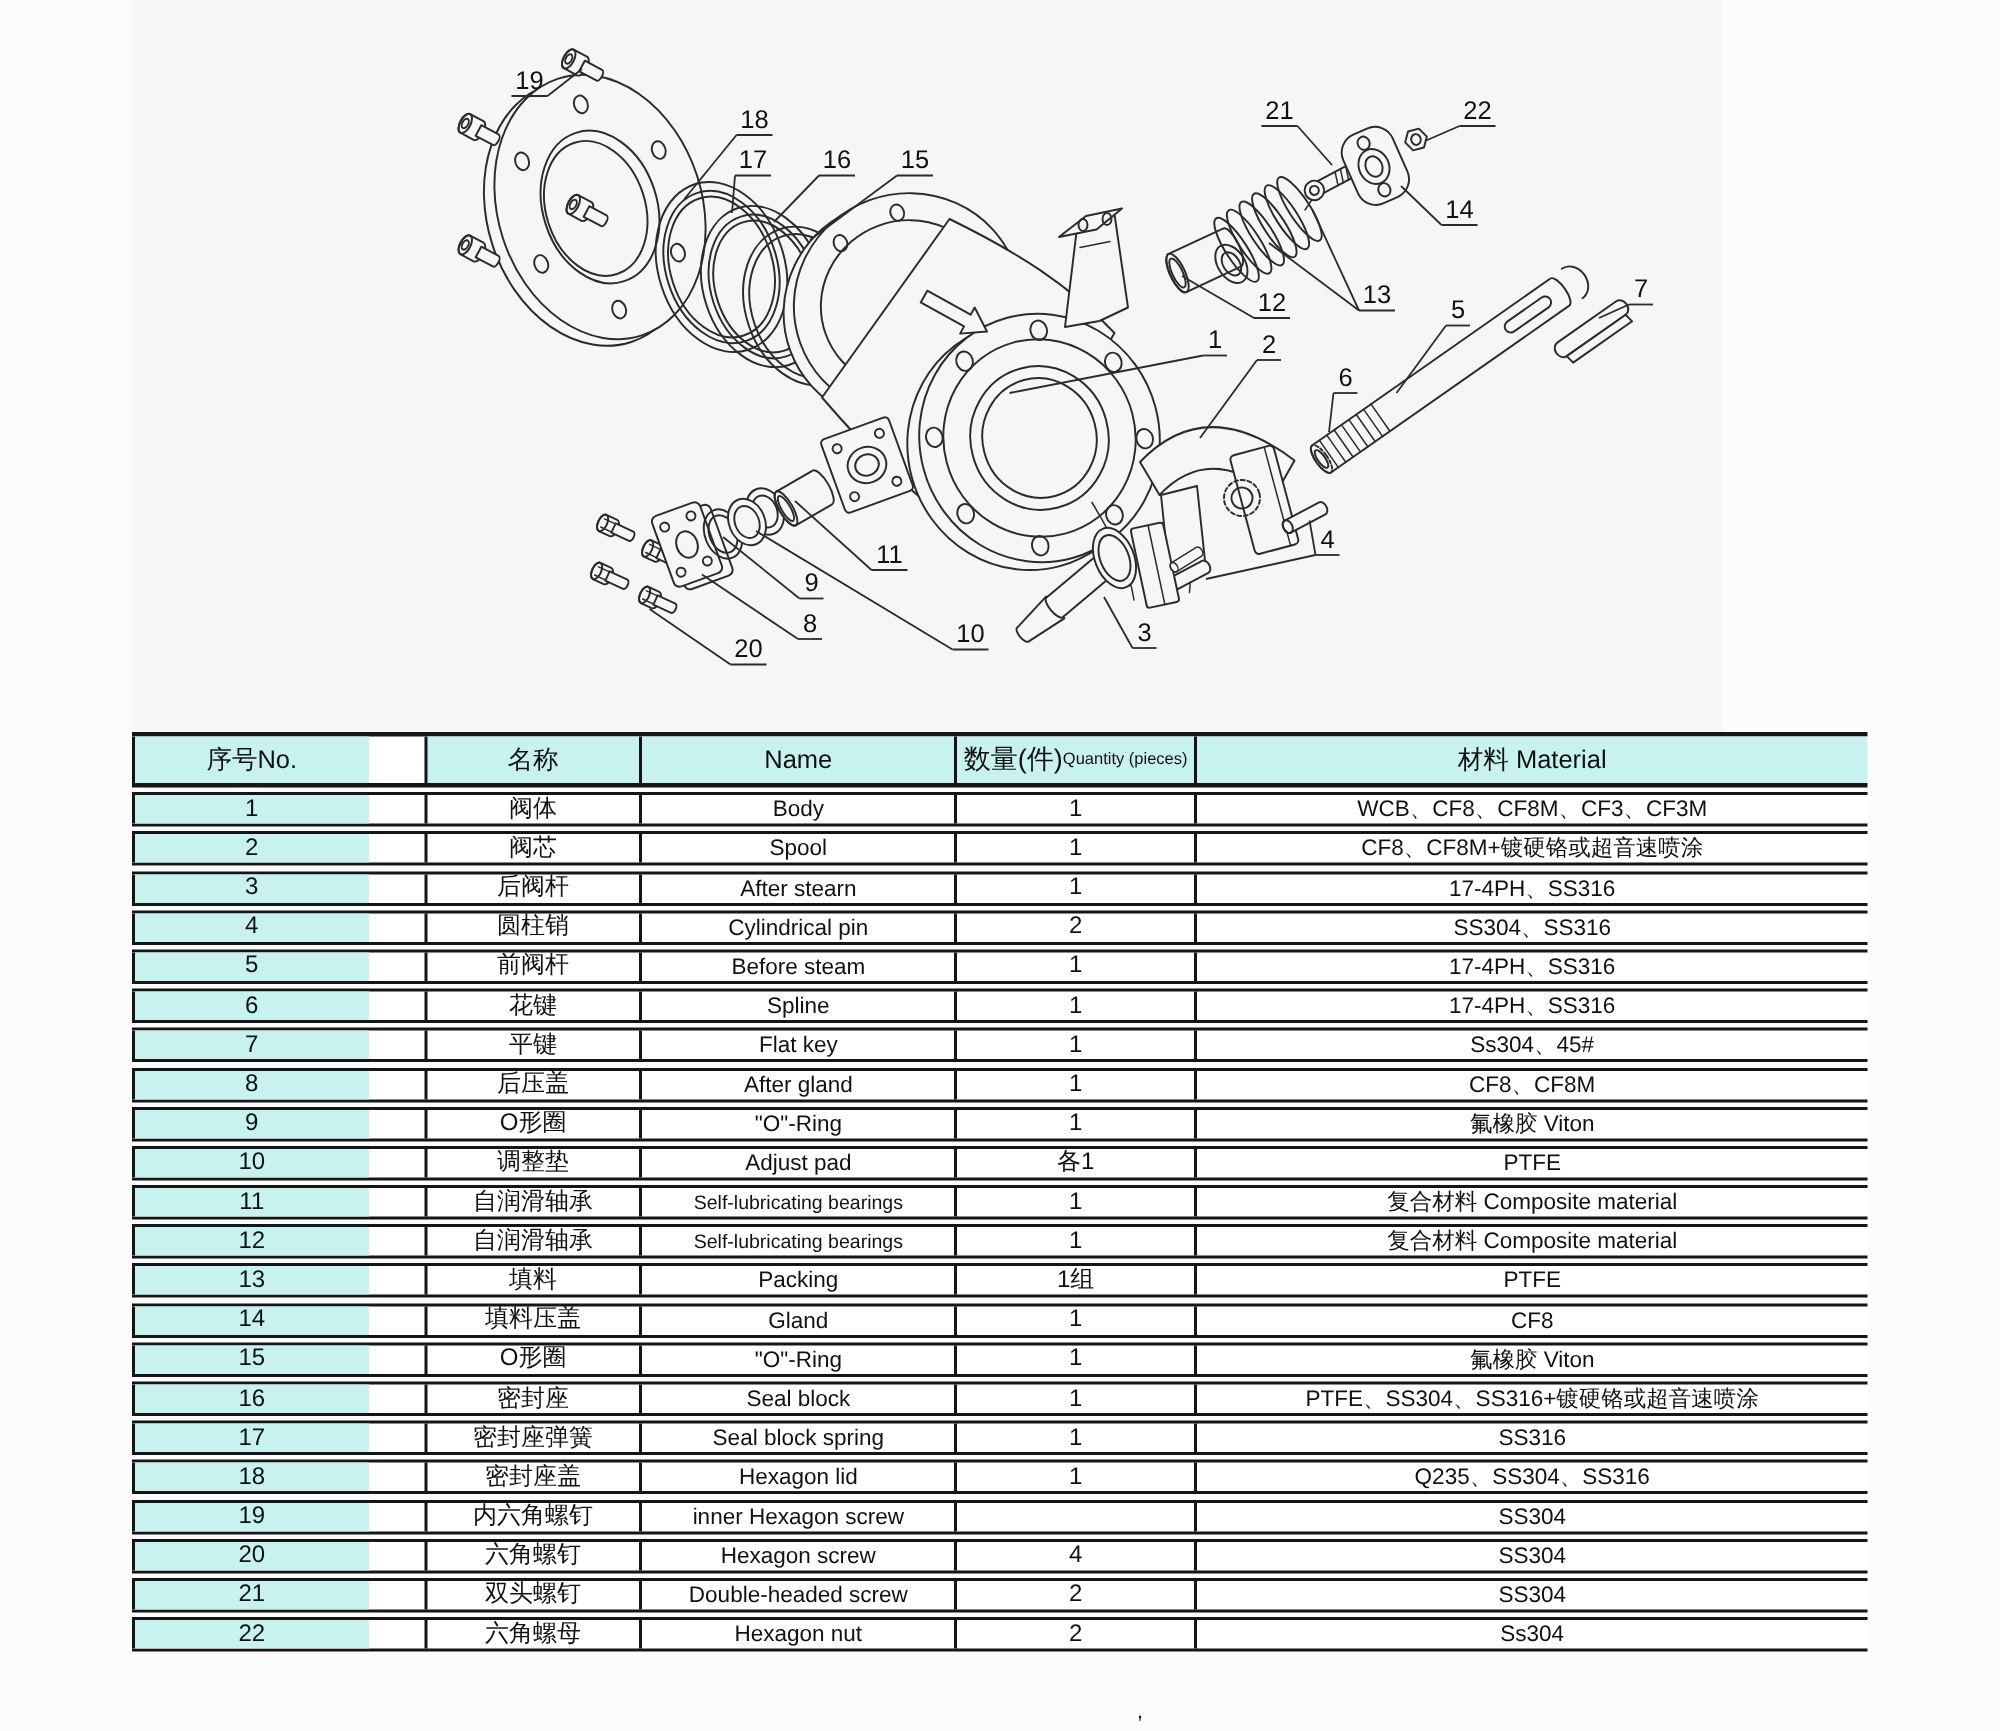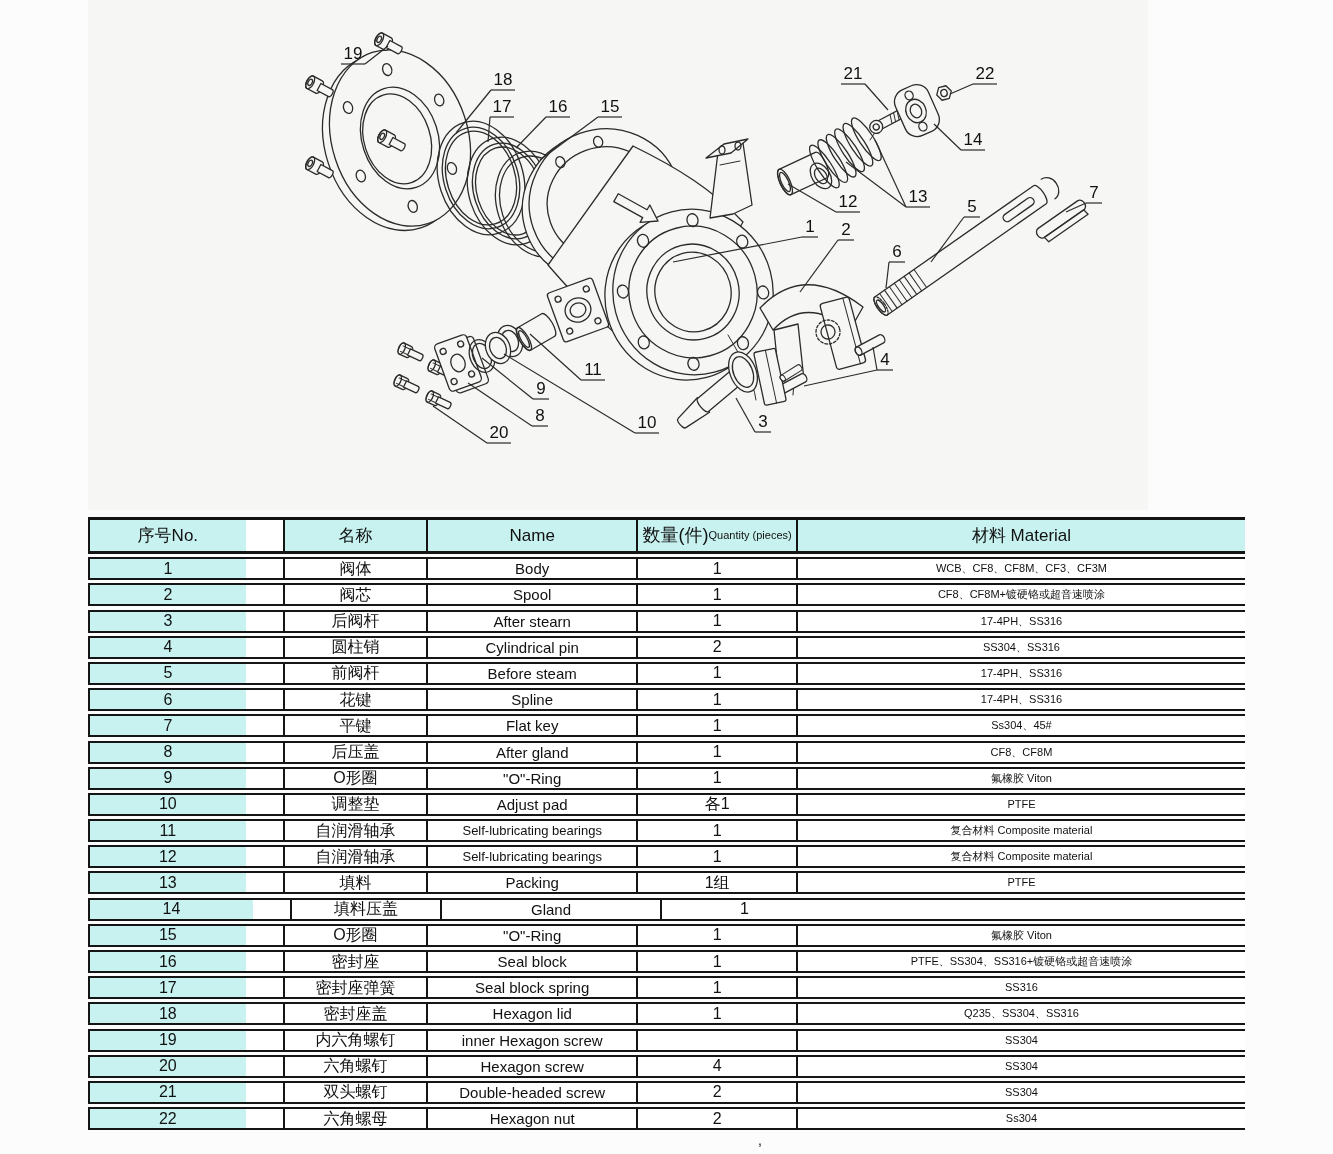--- a/index.html
+++ b/index.html
@@ -8,32 +8,32 @@
   html,body{margin:0;padding:0;}
   body{background:var(--page-bg);font-family:"Liberation Sans","DejaVu Sans",sans-serif;color:var(--ink);}
   .page{position:relative;width:1333px;height:1154px;background:var(--page-bg);overflow:hidden;}
   .diagram{position:absolute;left:88px;top:0;width:1060px;height:510px;background:var(--dbg);}
   .art{stroke:var(--line);stroke-width:1.3;fill:none;stroke-linejoin:round;stroke-linecap:round;}
   .bgf{fill:var(--dbg);}
   .thin{stroke-width:1;}
   #diagram-labels text{font-size:17px;fill:var(--ink);stroke:none;font-family:"Liberation Sans","DejaVu Sans",sans-serif;}
   #diagram-labels line{stroke:var(--line);stroke-width:1.2;}
   
-  .twrap{position:absolute;left:88px;top:517px;width:1157px;}
+  .twrap{position:absolute;left:88px;top:488px;width:1157px;}
   .t-row{display:flex;height:19px;margin-bottom:3.2px;border-top:2px solid var(--bd);border-bottom:2px solid var(--bd);background:#fff;}
   .t-head{height:31px;border-top:3px solid var(--bd);border-bottom:3px solid var(--bd);}
   .t-head .c{background:var(--hdr);}
   .c{box-sizing:border-box;border-left:2px solid var(--bd);display:flex;align-items:center;justify-content:center;
      font-size:16px;line-height:1;white-space:nowrap;overflow:visible;}
   .c1{width:165px;background:var(--hdr);}
   .c2{width:150px;margin-left:37px;}
   .c3{width:220px;font-size:15px;}
   .c3.small{font-size:13px;}
   .c4{width:167px;}
-  .c5{width:470px;font-size:11px;}
+  .c5{width:470px;font-size:15px;}
   .th{font-size:17px;}
   .c4.th{flex-direction:row;justify-content:center;}
   .qty1{font-size:18px;line-height:17px;}
   .qty2{font-size:11px;line-height:13px;}
   .stray{position:absolute;left:758px;top:1132px;font-size:14px;color:var(--ink);}
 </style>
 </head>
 <body>
 
 <div class="page">
@@ -504,20 +504,21 @@
           <div class="c c2">填料</div>
           <div class="c c3">Packing</div>
           <div class="c c4">1组</div>
           <div class="c c5">PTFE</div>
         </div>
         <div class="t-row">
           <div class="c c1">14</div>
           <div class="c c2">填料压盖</div>
           <div class="c c3">Gland</div>
           <div class="c c4">1</div>
+          <div class="c c5">CF8</div>
         </div>
         <div class="t-row">
           <div class="c c1">15</div>
           <div class="c c2">O形圈</div>
           <div class="c c3">"O"-Ring</div>
           <div class="c c4">1</div>
           <div class="c c5">氟橡胶 Viton</div>
         </div>
         <div class="t-row">
           <div class="c c1">16</div>

